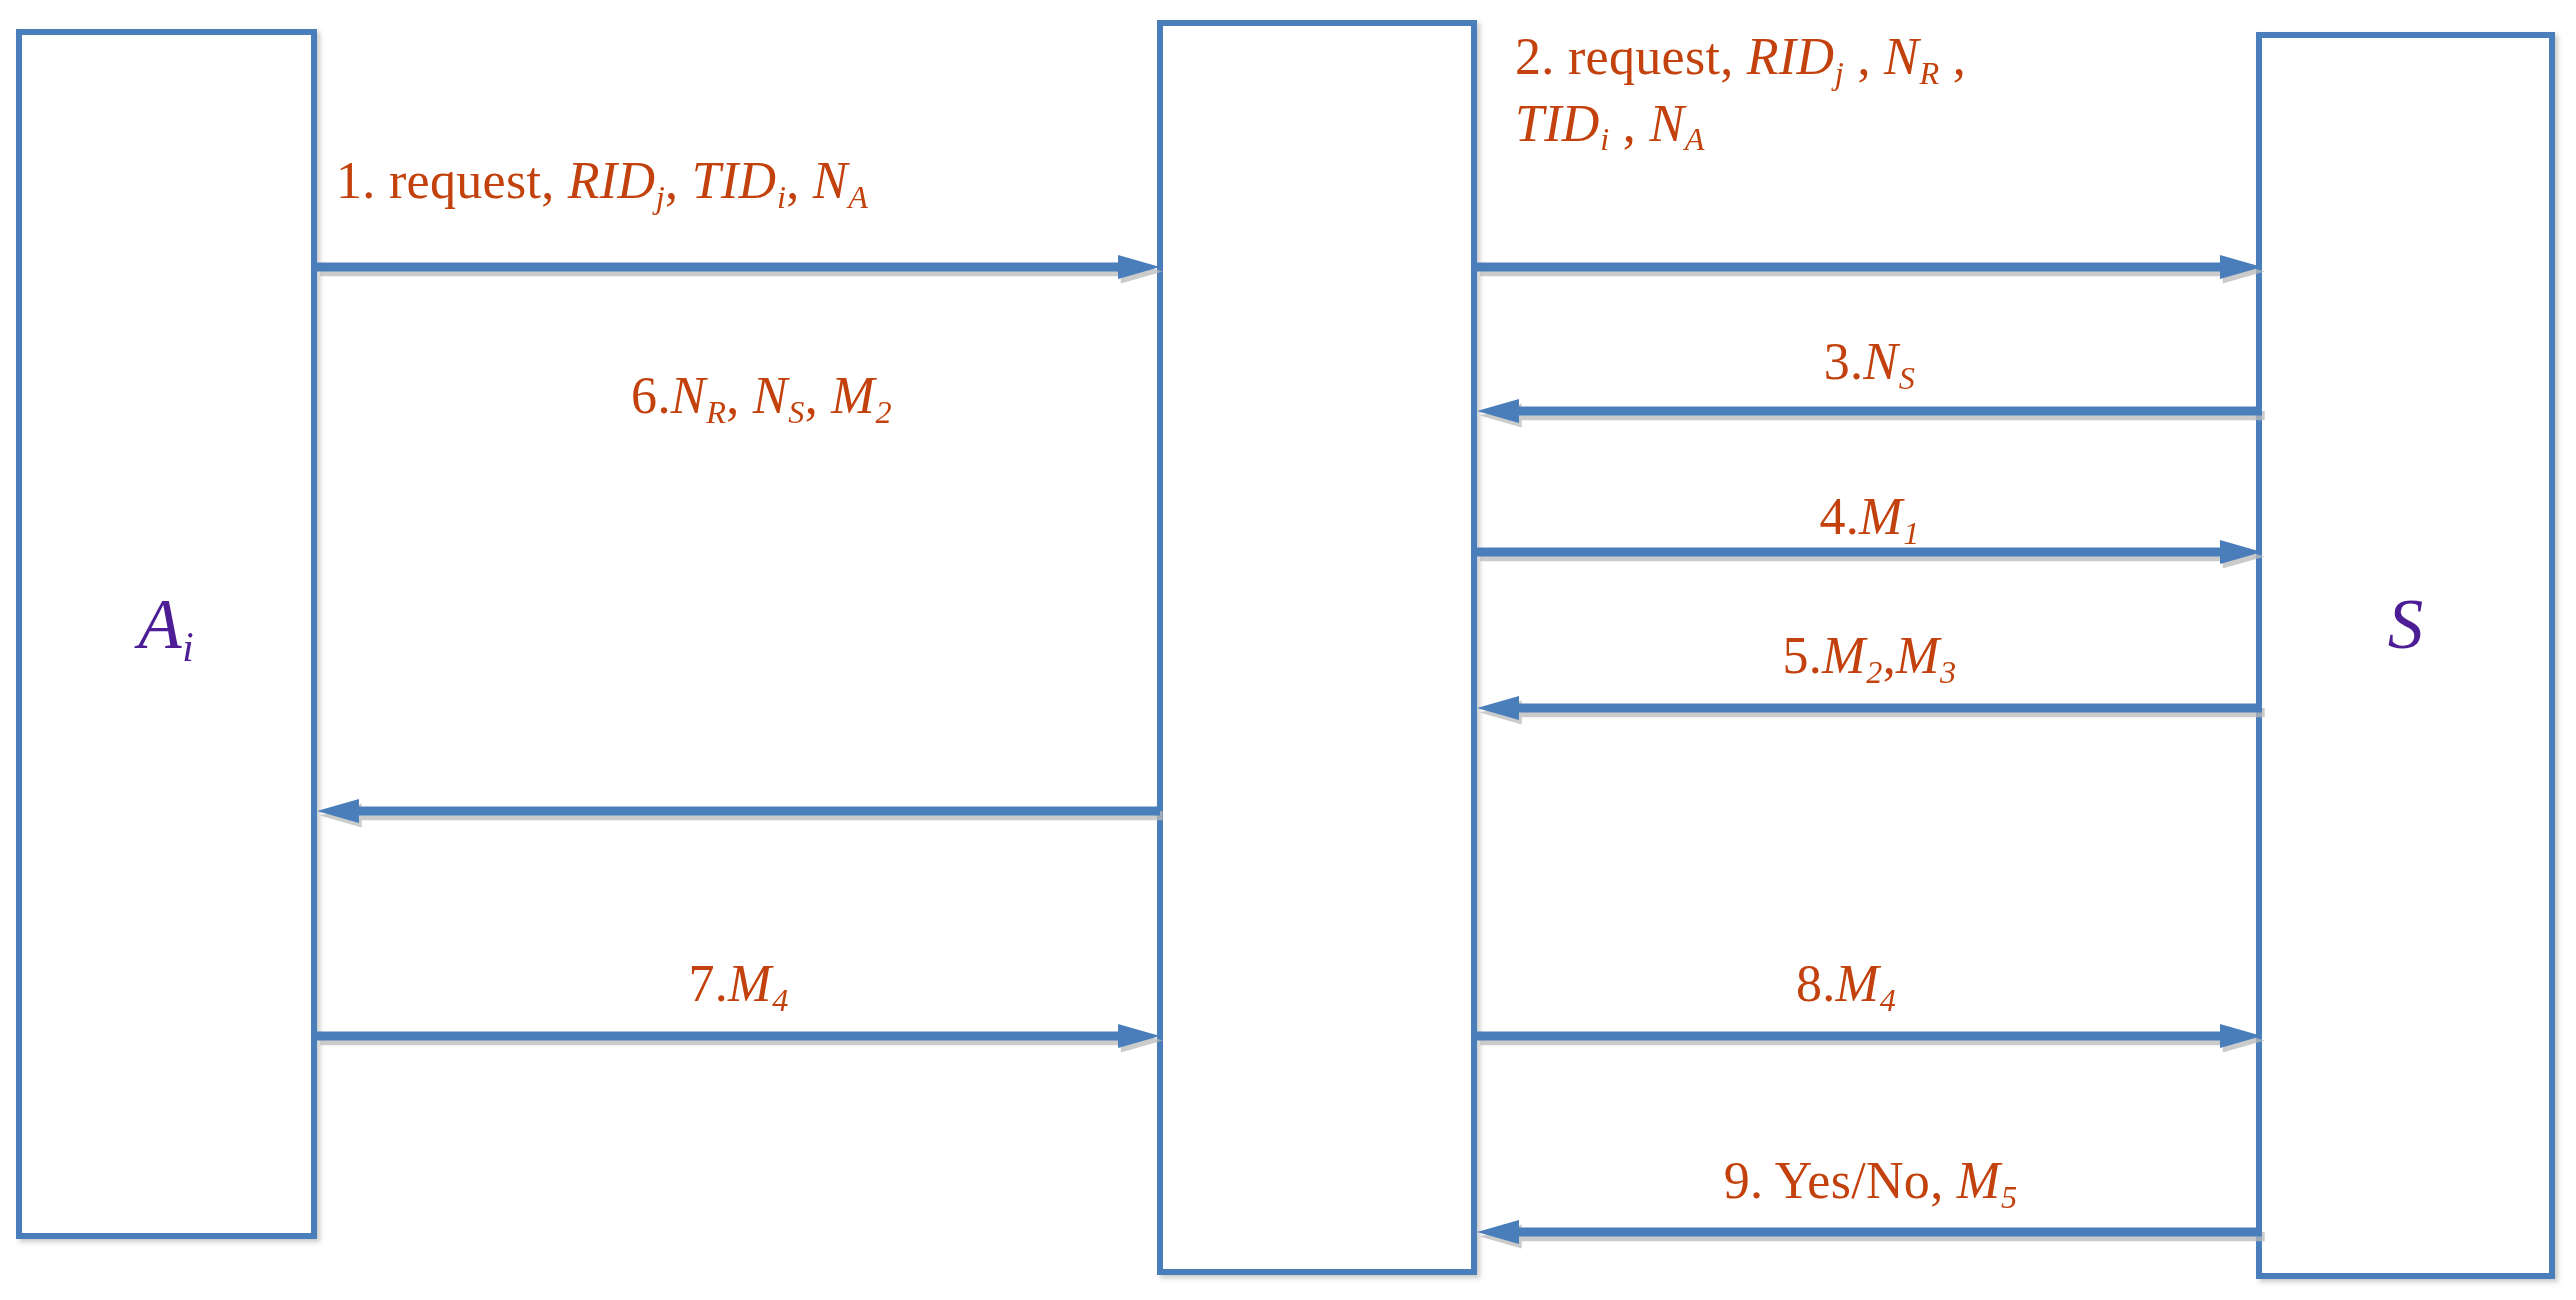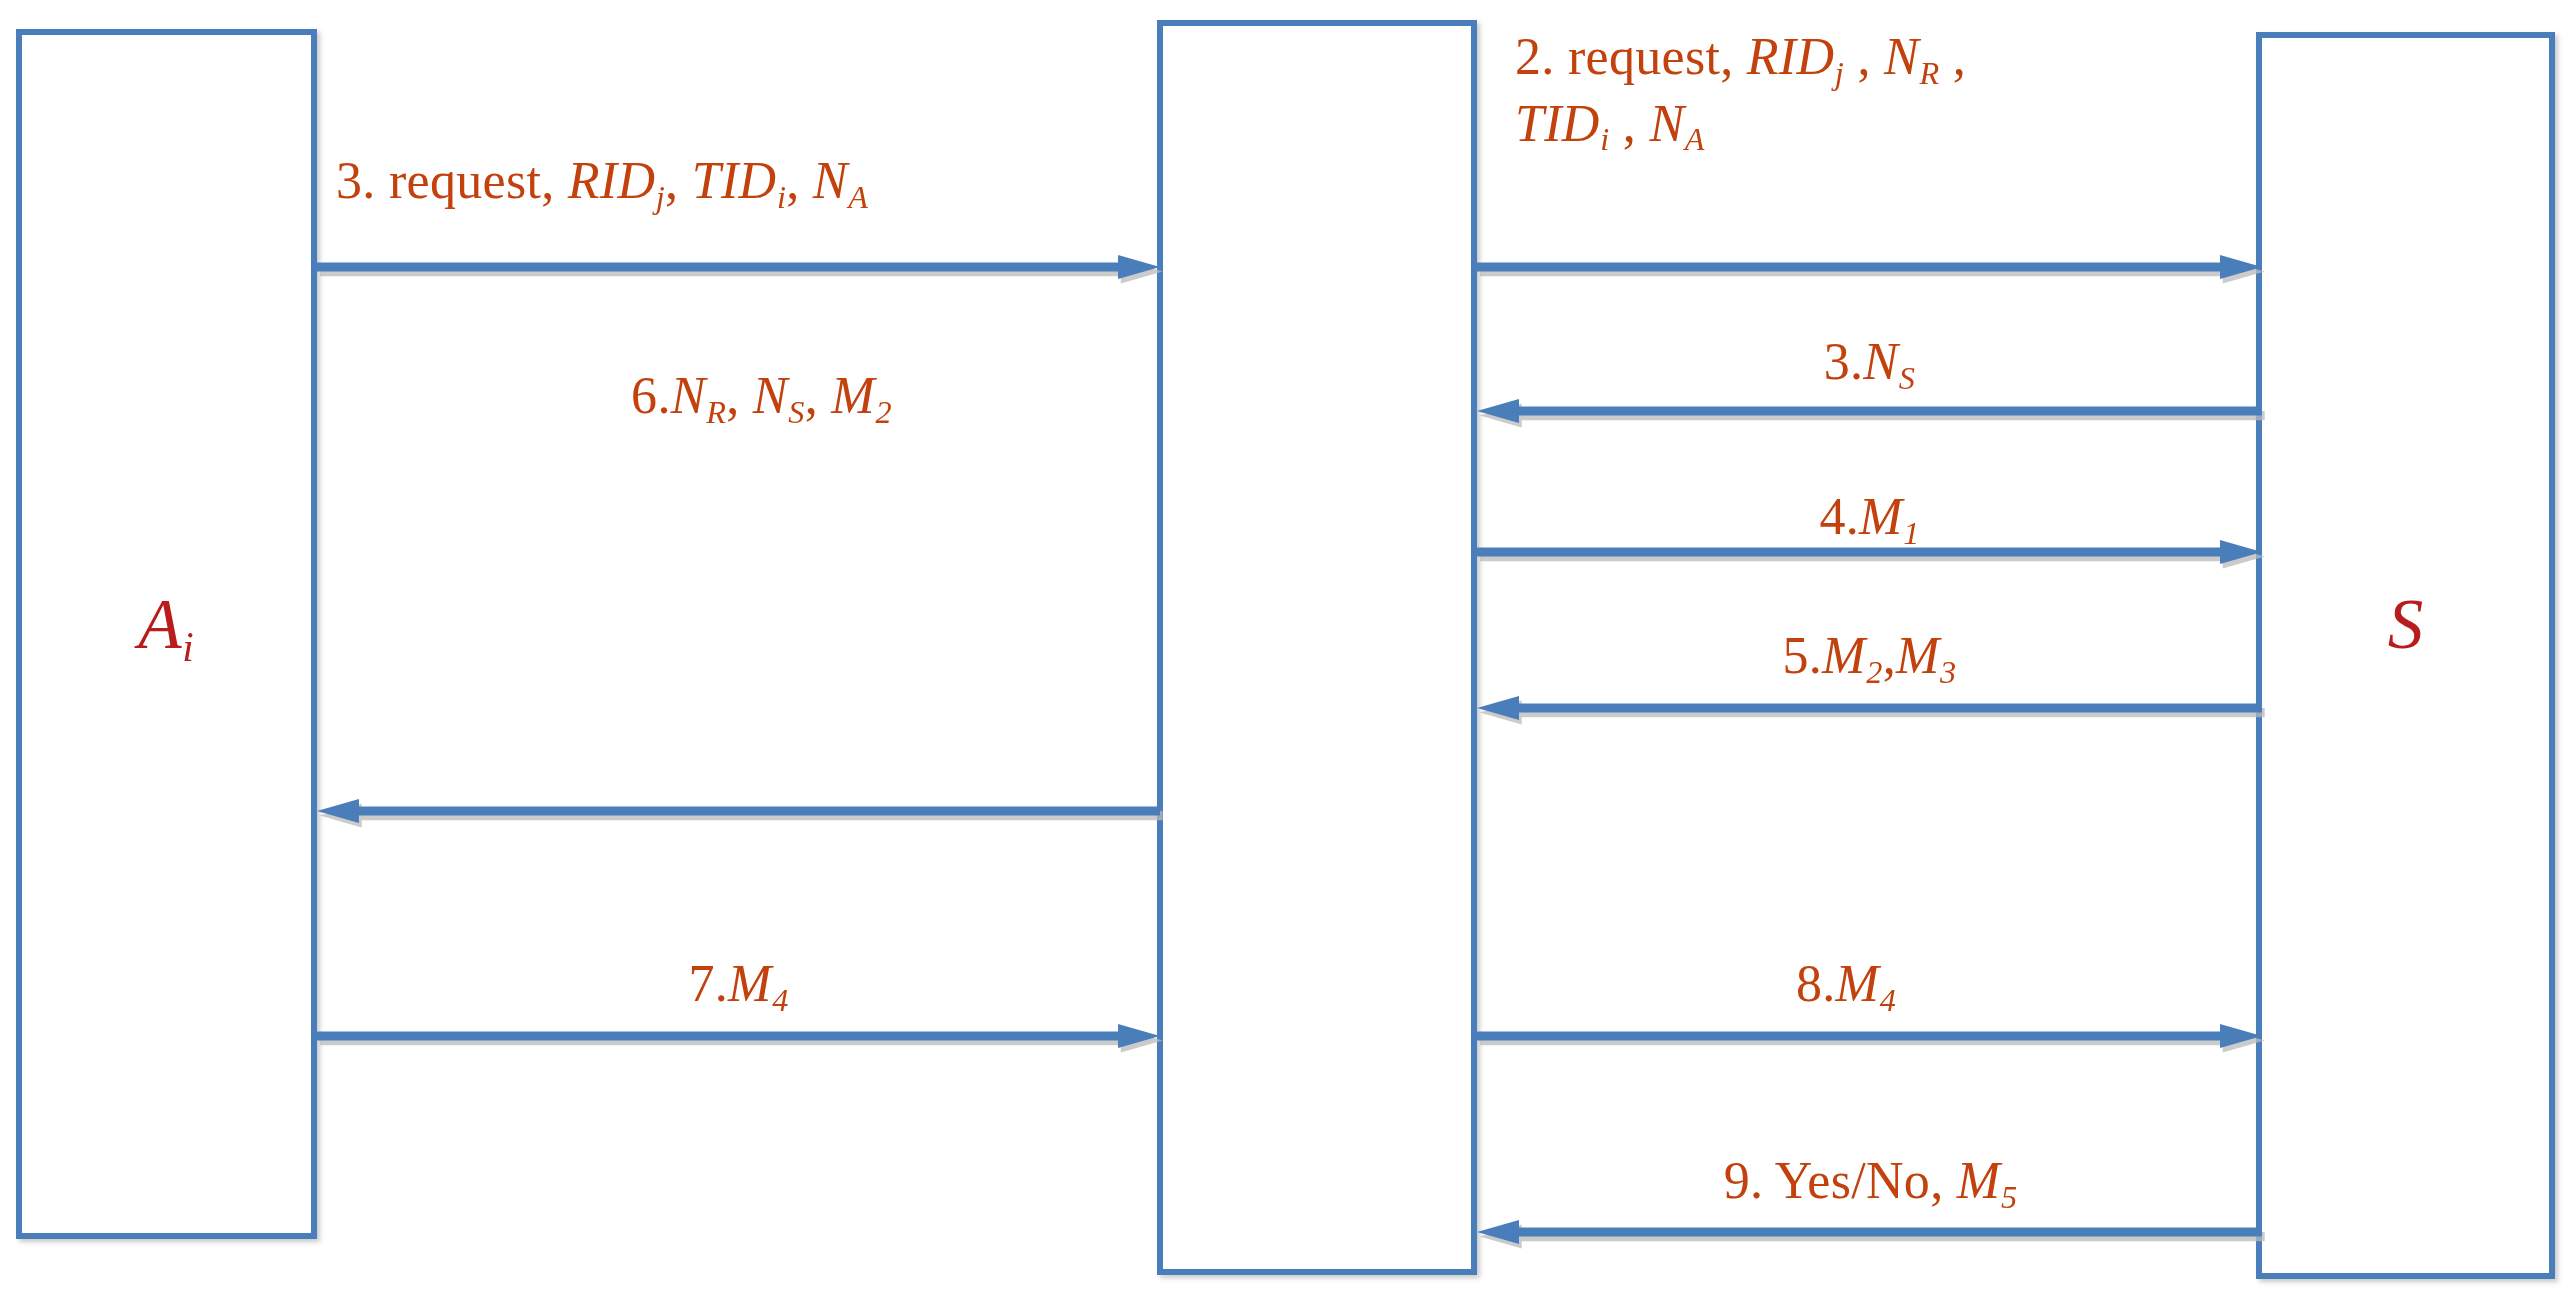--- a/index.html
+++ b/index.html
@@ -27,21 +27,21 @@
     box-shadow: 2.7px 2.7px 4.6px rgba(140,140,140,0.45);
   }
   .lifeline-label {
     position: absolute;
     left: 0;
     right: 4px;
     text-align: center;
     font-family: "Liberation Serif", serif;
     font-style: italic;
     font-size: 71px;
-    color: #b91c1c;
+    color: #4c1d95;
     line-height: 1;
     white-space: nowrap;
   }
   .lifeline-label sub {
     font-size: 0.58em;
     font-style: italic;
     vertical-align: baseline;
     position: relative;
     top: 0.32em;
     padding-left: 0.02em;
@@ -93,21 +93,21 @@
 <div id="canvas">
 
   <div class="lifeline-box" style="left:15.5px; top:29px; width:301px; height:1210px;"></div>
   <div class="lifeline-label" style="left:15.5px; width:301px; top:589px;">A<sub>i</sub></div>
 
   <div class="lifeline-box" style="left:1157px; top:20px; width:320px; height:1255px;"></div>
 
   <div class="lifeline-box" style="left:2256px; top:32px; width:299px; height:1247px;"></div>
   <div class="lifeline-label" style="left:2256px; width:299px; top:589px;">S</div>
 
-  <div class="msg-label" style="left:336px; top:148px;"><span><span>3. request, </span><span class="it">RID<sub>j</sub></span><span>, </span><span class="it">TID<sub>i</sub></span><span>, </span><span class="it">N<sub>A</sub></span></span></div>
+  <div class="msg-label" style="left:336px; top:148px;"><span><span>1. request, </span><span class="it">RID<sub>j</sub></span><span>, </span><span class="it">TID<sub>i</sub></span><span>, </span><span class="it">N<sub>A</sub></span></span></div>
   <div class="msg-arrow" style="left:317px; top:255px; width:843px;">
       <svg viewBox="0 0 924 26" preserveAspectRatio="none">
         <g>
           <path d="M 0 8 L 878 8 L 878 0 L 924 13 L 878 26 L 878 18 L 0 18 Z" fill="#b9b9b9" transform="translate(3,5)" opacity="0.75"></path>
           <path d="M 0 8 L 878 8 L 878 0 L 924 13 L 878 26 L 878 18 L 0 18 Z" fill="#4a7ebb"></path>
         </g>
       </svg>
     </div>
 
   <div class="msg-label" style="left:1515px; top:24px;"><span><span>2. request,  </span><span class="it">RID<sub>j</sub></span><span> , </span><span class="it">N<sub>R</sub></span><span> ,</span></span><span class="line2"><span class="it">TID<sub>i</sub></span><span> , </span><span class="it">N<sub>A</sub></span></span></div>

